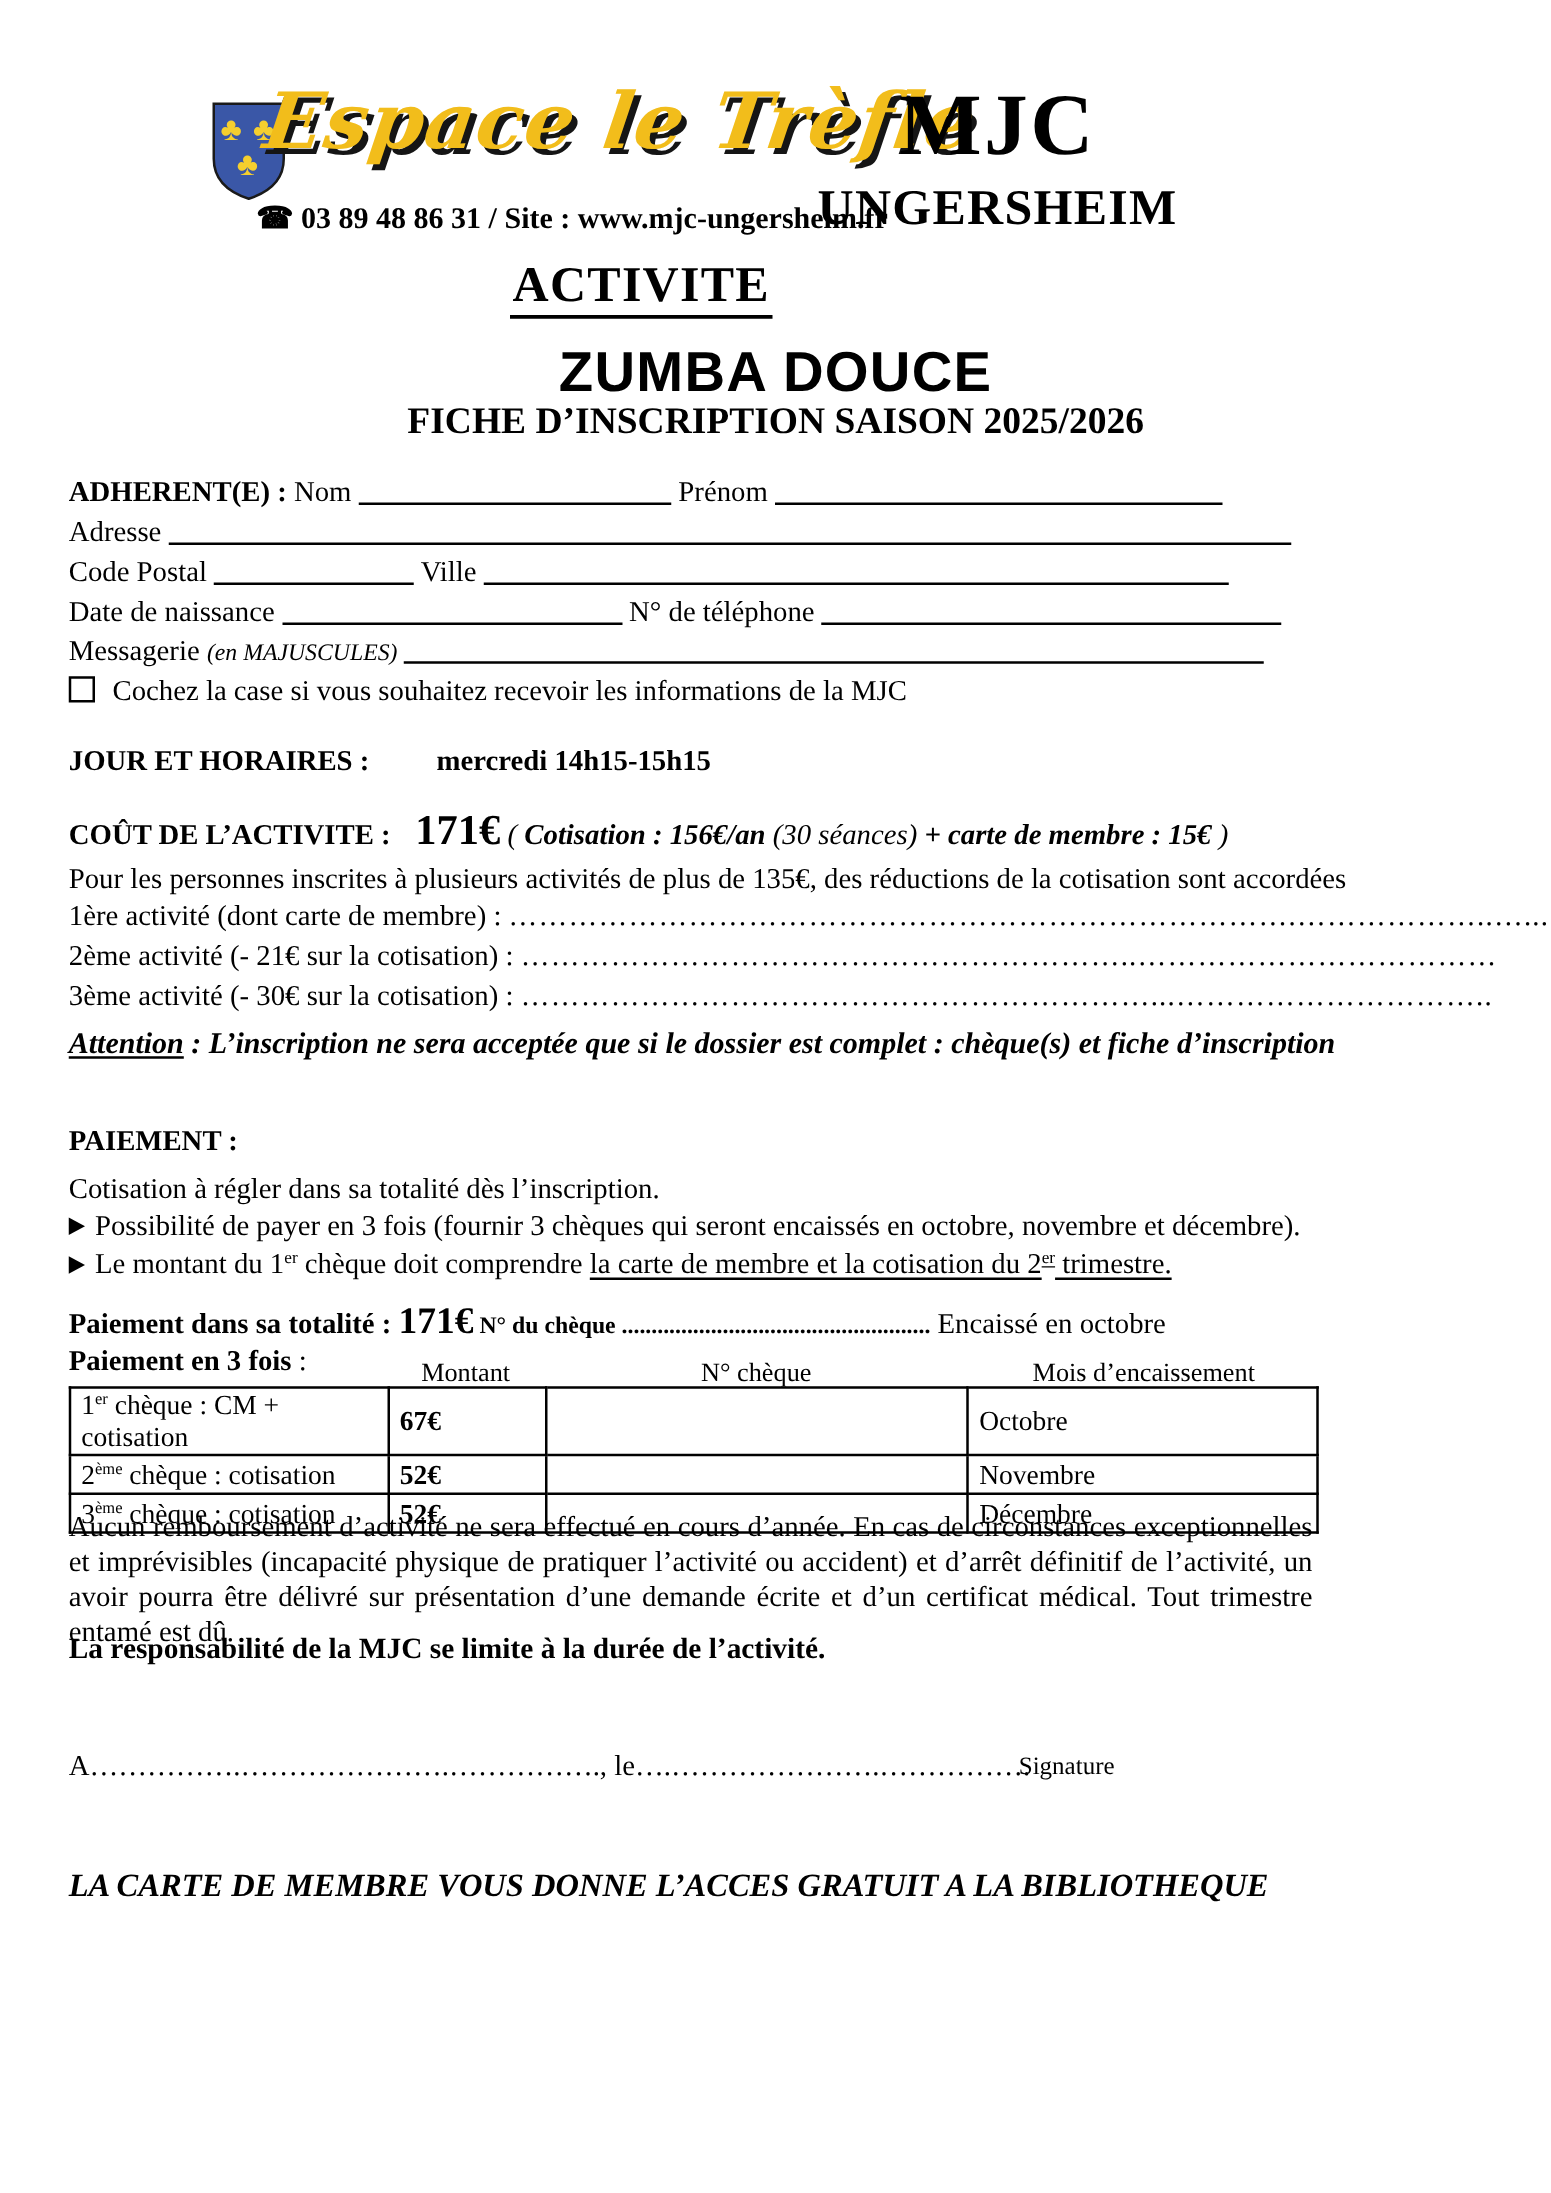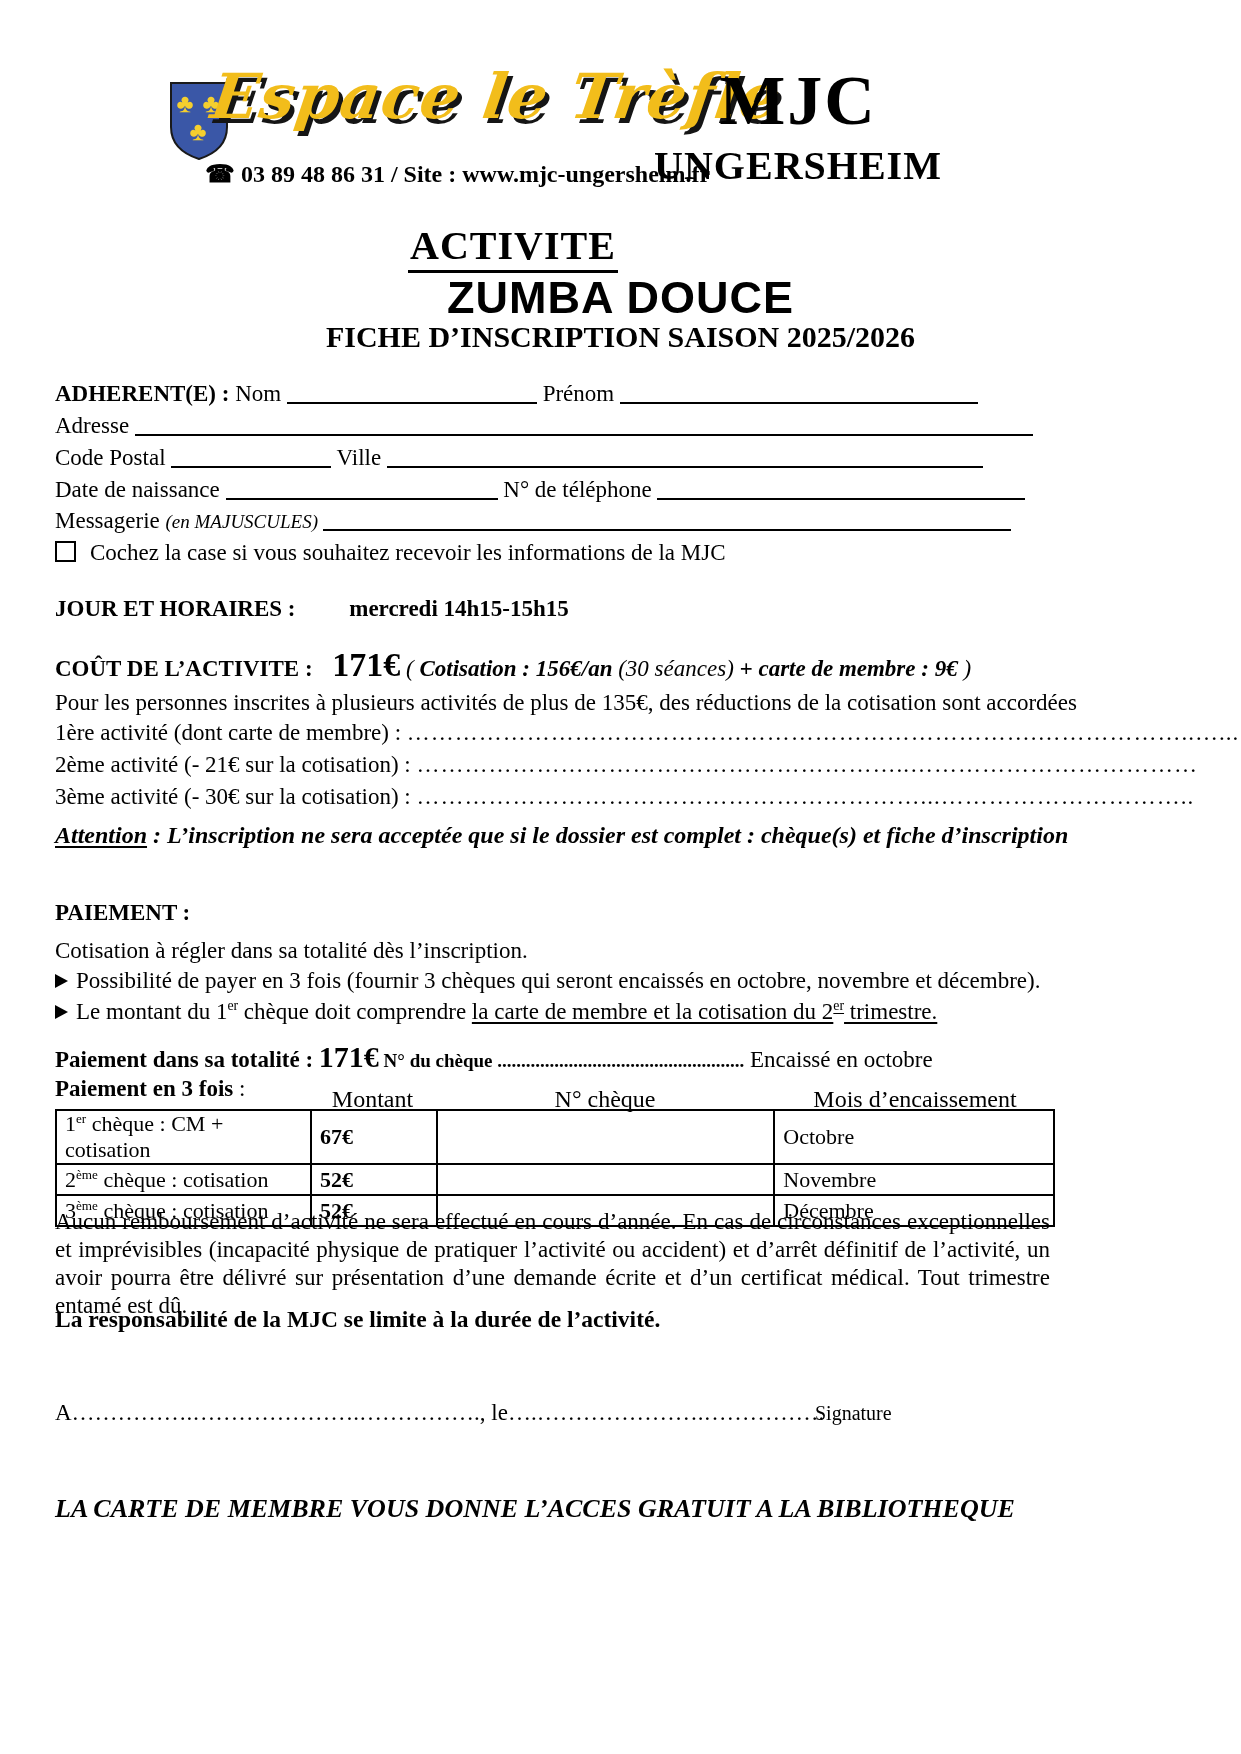--- a/index.html
+++ b/index.html
@@ -15,21 +15,21 @@
     position:absolute;left:52px;top:-2px;white-space:nowrap;
     font-family:"DejaVu Serif",serif;font-style:italic;font-weight:bold;
     font-size:62px;letter-spacing:1px;color:#f2bd1b;
     text-shadow:5px 5px 0 #151515;transform:skewX(-8deg);
   }
   .contact-line{left:205px;top:160px;font-weight:bold;font-size:24px;white-space:nowrap;}
   .org-block{left:648px;top:66px;width:300px;text-align:center;}
   .org-name{font-size:70px;font-weight:bold;line-height:1;letter-spacing:2px;}
   .org-city{font-size:40px;font-weight:bold;letter-spacing:1px;margin-top:6px;white-space:nowrap;}
   
-  .title1{left:0;top:222px;width:1026px;text-align:center;}
+  .title1{left:0;top:204px;width:1026px;text-align:center;}
   .title1 span{font-size:40px;font-weight:bold;border-bottom:3px solid #000;padding:0 2px 2px 2px;letter-spacing:1px;}
   .title2{left:0;top:272px;width:1241px;text-align:center;
     font-family:"Liberation Sans",sans-serif;font-weight:900;font-size:45px;letter-spacing:1px;}
   .title3{left:0;top:320px;width:1241px;text-align:center;font-size:30px;font-weight:bold;}
   
   .fline{left:55px;white-space:nowrap;font-size:23px;}
   .bold{font-weight:bold;}
   .it{font-style:italic;}
   .bi{font-weight:bold;font-style:italic;}
   .blank{display:inline-block;border-bottom:2px solid #000;height:20px;vertical-align:baseline;margin-bottom:-3px;}
@@ -52,21 +52,21 @@
   .l-paiement{top:900px;}
   .l-pay1{top:938px;}
   .l-pay2{top:968px;} .l-pay3{top:998px;}
   .arrow-icon{display:inline-block;width:0;height:0;border-left:13px solid #000;
     border-top:7px solid transparent;border-bottom:7px solid transparent;margin-right:8px;}
   .l-tot{top:1040px;}
   .l-3fois{top:1076px;}
   .small-txt{font-size:19px;font-weight:bold;}
   .dots{letter-spacing:1px;}
   
-  .tbl-head{left:55px;top:1086px;width:1000px;display:flex;font-size:24px;}
+  .tbl-head{left:55px;top:1086px;width:1000px;display:flex;font-size:21px;}
   .th-c1{width:255px;} .th-c2{width:125px;text-align:center;} .th-c3{width:340px;text-align:center;} .th-c4{width:280px;text-align:center;}
   table.pay{position:absolute;left:55px;top:1109px;width:1000px;border-collapse:collapse;}
   table.pay td{border:2px solid #000;height:29px;font-size:22px;padding:0 8px;vertical-align:middle;}
   td.c1{width:239px;font-size:21px;}
   td.c2{width:109px;font-weight:bold;font-size:24px;}
   td.c3{width:324px;}
   td.c4{width:264px;font-size:23px;}
   sup{font-size:0.6em;}
   
   .l-refund{top:1208px;width:995px;white-space:normal;text-align:justify;font-size:23px;line-height:28px;}
@@ -120,21 +120,21 @@
     <span class="checkbox"></span><span>Cochez la case si vous souhaitez recevoir les informations de la MJC</span>
   </div>
 
   <div class="abs fline l-jour">
     <span class="bold">JOUR ET HORAIRES :</span>
     <span class="bold" style="margin-left:48px;">mercredi   14h15-15h15</span>
   </div>
 
   <div class="abs fline l-cout">
     <span class="bold">COÛT DE L’ACTIVITE :</span>
-    <span class="big-price" style="margin-left:14px;">171€</span><span class="it">  ( </span><span class="bi">Cotisation : 156€/an </span><span class="it">(30 séances) </span><span class="bi">+ carte de membre : 9€</span><span class="it"> )</span>
+    <span class="big-price" style="margin-left:14px;">171€</span><span class="it">  ( </span><span class="bi">Cotisation : 156€/an </span><span class="it">(30 séances) </span><span class="bi">+ carte de membre : 15€</span><span class="it"> )</span>
   </div>
   <div class="abs fline l-intro">Pour les personnes inscrites à plusieurs activités de plus de 135€, des réductions de la cotisation sont accordées</div>
   <div class="abs fline l-act1">
     <span>1ère activité (dont carte de membre) : </span><span class="dots">…………………………………………………………………….………………..…...</span>
   </div>
   <div class="abs fline l-act2">
     <span>2ème activité (- 21€ sur la cotisation) :  </span><span class="dots">……………………………………………………..………………………………</span>
   </div>
   <div class="abs fline l-act3">
     <span>3ème activité (- 30€ sur la cotisation) : </span><span class="dots">………………………………………………………...…………………………..</span>

